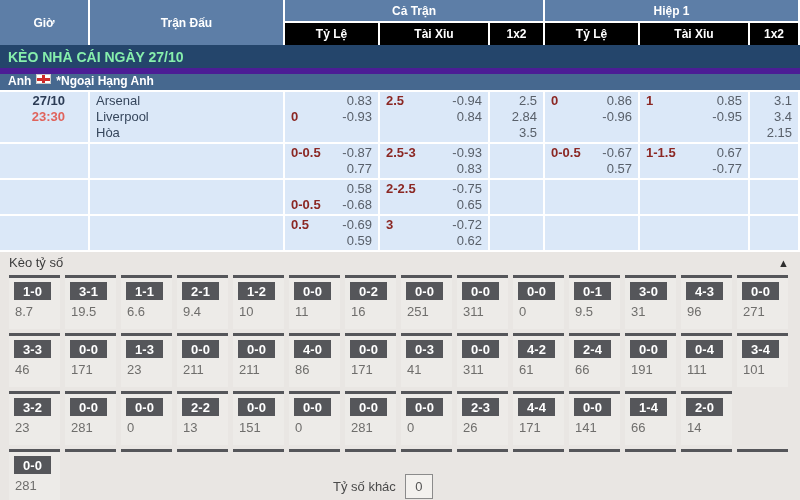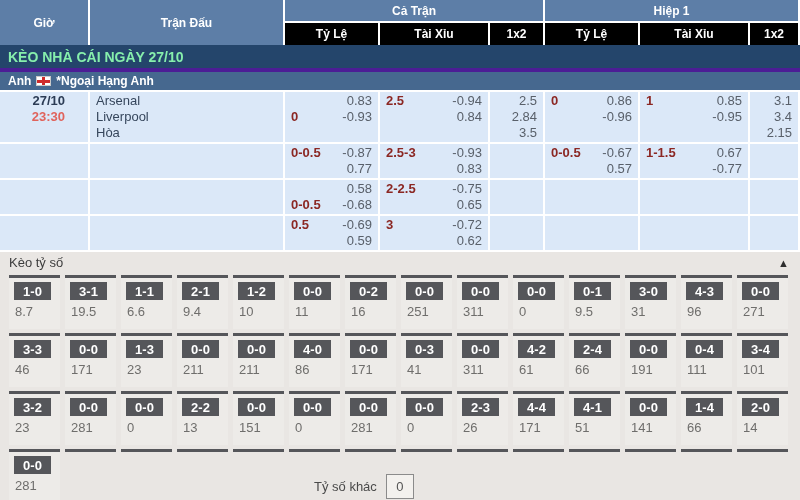--- a/index.html
+++ b/index.html
@@ -17,22 +17,22 @@
   .c-match { grid-column:2; grid-row:1/3; }
   .g-ft  { grid-column:3/6; grid-row:1; }
   .g-h1  { grid-column:6/9; grid-row:1; }
   .s3{grid-column:3;} .s4{grid-column:4;} .s5{grid-column:5;}
   .s6{grid-column:6;} .s7{grid-column:7;} .s8{grid-column:8;}
   .hsub{ grid-row:2; }
 
   
   .bar-navy { height:23px; background:#24456b; color:#86efac; font-size:14px; font-weight:bold;
               display:flex; align-items:center; padding:0 8px; }
-  .bar-league { height:22px; background:#46688f; border-top:4px solid #4c1d95; color:#fff;
-                font-size:12px; font-weight:bold; display:flex; align-items:center; padding:0 8px; gap:5px; }
+  .bar-league { height:22px; background:#46688f; border-top:6px solid #4c1d95; color:#fff;
+                font-size:12px; font-weight:bold; display:flex; align-items:flex-start; padding:0 8px; gap:5px; }
   .flag { width:15px; height:10px; display:inline-block; border:1px solid #c9c9c9;
           background:
             linear-gradient(#cf2b2b 0 0) center/100% 3px no-repeat,
             linear-gradient(#cf2b2b 0 0) center/3px 100% no-repeat,
             #fff; }
 
   
   .odds-body { background:#fff; padding-top:2px; display:flex; flex-direction:column; gap:2px; }
   .odds-row > div { background:#dbe8f8; }
   .row-main > div { min-height:50px; }
@@ -53,21 +53,21 @@
   .caret { font-size:11px; color:#2e2e2e; cursor:pointer; }
   .score-row { display:grid; grid-template-columns:repeat(14,51px); column-gap:5px;
                padding-left:9px; margin-top:4px; height:54px; position:relative; }
   .score-row.first { margin-top:2px; }
   .score-cell { border-top:3px solid #55565a; background:#edebe8; }
   .score-cell.empty { background:transparent; }
   .score-box { margin:4px 9px 0 5px; height:18px; background:#55565a; color:#fff;
                font-size:13px; font-weight:700; display:flex; align-items:center; justify-content:center;
                cursor:pointer; }
   .score-val { padding:4px 0 0 6px; font-size:13px; color:#6f6e6c; }
-  .other-group { position:absolute; left:314px; top:25px; display:flex; align-items:center; gap:9px; }
+  .other-group { position:absolute; left:333px; top:25px; display:flex; align-items:center; gap:9px; }
   .other-label { font-size:13px; color:#4a4a4a; }
   .other-input { width:28px; height:25px; border:1px solid #8b8b8b; background:#f3f1ee;
                  text-align:center; font-size:13px; color:#555; font-family:inherit; }
 </style>
 </head>
 <body>
 
 <div class="page">
 
   <div class="odds-grid odds-head">
@@ -438,24 +438,20 @@
         </div>
         <div class="score-cell">
           <div class="score-box">2-3</div>
           <div class="score-val">26</div>
         </div>
         <div class="score-cell">
           <div class="score-box">4-4</div>
           <div class="score-val">171</div>
         </div>
         <div class="score-cell">
-          <div class="score-box">4-1</div>
-          <div class="score-val">51</div>
-        </div>
-        <div class="score-cell">
           <div class="score-box">0-0</div>
           <div class="score-val">141</div>
         </div>
         <div class="score-cell">
           <div class="score-box">1-4</div>
           <div class="score-val">66</div>
         </div>
         <div class="score-cell">
           <div class="score-box">2-0</div>
           <div class="score-val">14</div>

